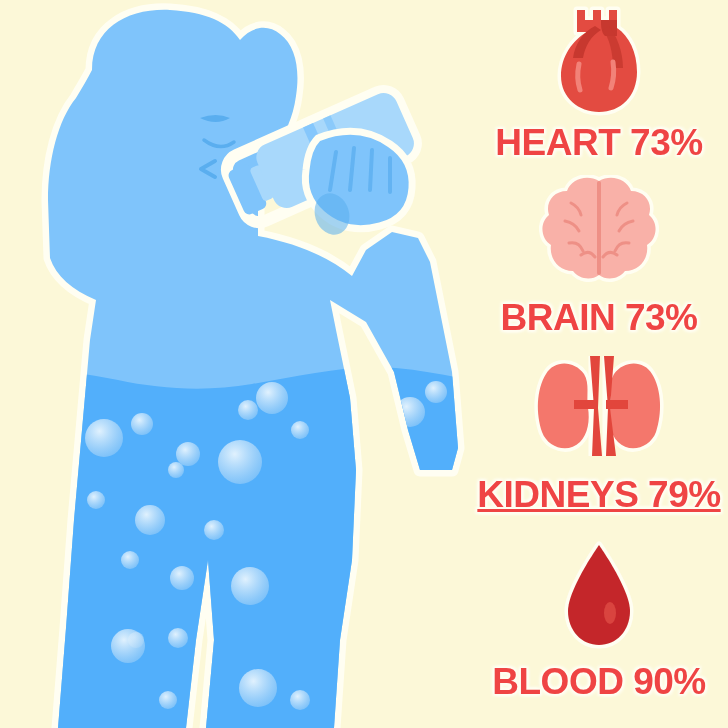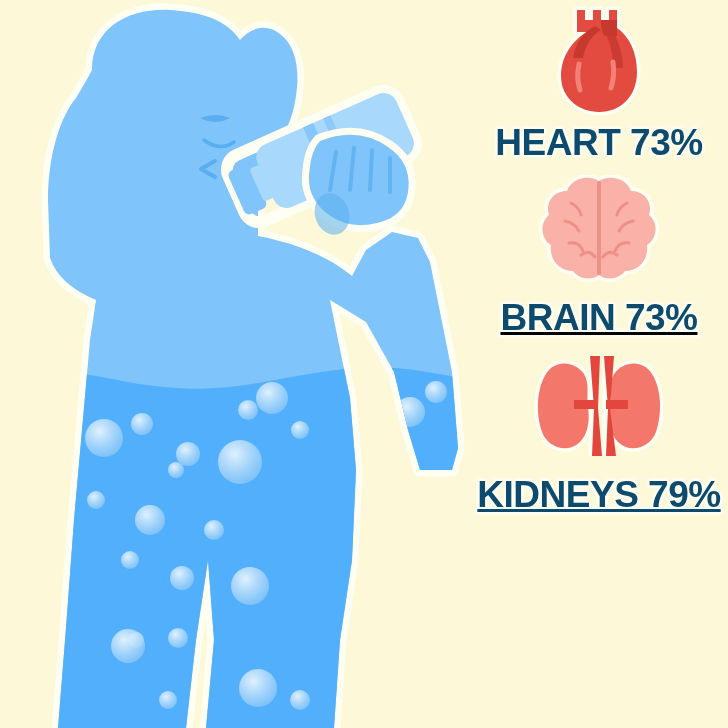--- a/index.html
+++ b/index.html
@@ -44,38 +44,38 @@
     display:flex;
     align-items:center;
     justify-content:center;
   }
   .organ-icon svg { display:block; }
   .organ-label {
     font-family:"Liberation Sans", sans-serif;
     font-weight:bold;
     font-size:37px;
     letter-spacing:-0.5px;
-    color:#0c4a6e;
+    color:#ef4444;
     white-space:nowrap;
     line-height:1;
     text-shadow:
        0 0  3px #FFFEF2,
        1px 0 2px #FFFEF2, -1px 0 2px #FFFEF2,
        0 1px 2px #FFFEF2, 0 -1px 2px #FFFEF2,
        2px 2px 3px #FFFEF2, -2px -2px 3px #FFFEF2,
        2px -2px 3px #FFFEF2, -2px 2px 3px #FFFEF2;
     text-align: center;
   }
 
   
   .item-heart   { margin-top:6px; }
   .item-heart   .organ-icon  { height:112px; }
   .item-heart   .organ-label { margin-top:6px; }
 
-  .item-brain   { margin-top:14px;text-decoration:underline; }
+  .item-brain   { margin-top:14px; }
   .item-brain   .organ-icon  { height:110px; }
   .item-brain   .organ-label { margin-top:14px; }
 
   .item-kidneys { margin-top:16px; }
   .item-kidneys .organ-icon  { height:112px; }
   .item-kidneys .organ-label { margin-top:12px;text-decoration:underline; }
 
   .item-blood   { margin-top:28px; }
   .item-blood   .organ-icon  { height:110px; }
   .item-blood   .organ-label { margin-top:12px; }
@@ -320,15 +320,27 @@
           <path d="M80,22 C90,8 110,8 118,22 C128,38 128,62 122,80 C116,96 96,102 84,90 C76,82 74,68 76,56 C78,44 74,32 80,22 Z" fill="#F4776C"></path>
           <path d="M56,4 L66,4 L64,56 L68,104 L58,104 L60,56 Z" fill="#E2463C"></path>
           <path d="M70,4 L80,4 L76,56 L82,104 L72,104 L74,56 Z" fill="#E2463C"></path>
           <rect x="40" y="48" width="22" height="9" fill="#E2463C"></rect>
           <rect x="72" y="48" width="22" height="9" fill="#E2463C"></rect>
         </svg>
       </div>
       <div class="organ-label">KIDNEYS 79%</div>
     </div>
 
+    <div class="organ-item item-blood">
+      <div class="organ-icon">
+        <svg width="90" height="110" viewBox="0 0 90 110" xmlns="http://www.w3.org/2000/svg">
+          <g stroke="#FFFEF2" stroke-width="7" stroke-linejoin="round" fill="none">
+            <path d="M45,4 C45,4 14,48 14,70 C14,90 28,104 45,104 C62,104 76,90 76,70 C76,48 45,4 45,4 Z"></path>
+          </g>
+          <path d="M45,4 C45,4 14,48 14,70 C14,90 28,104 45,104 C62,104 76,90 76,70 C76,48 45,4 45,4 Z" fill="#C4262A"></path>
+          <ellipse cx="56" cy="72" rx="6" ry="11" fill="#D9443F"></ellipse>
+        </svg>
+      </div>
+      <div class="organ-label">BLOOD 90%</div>
+    </div>
 
   </div>
 </div>
 
 </body></html>

